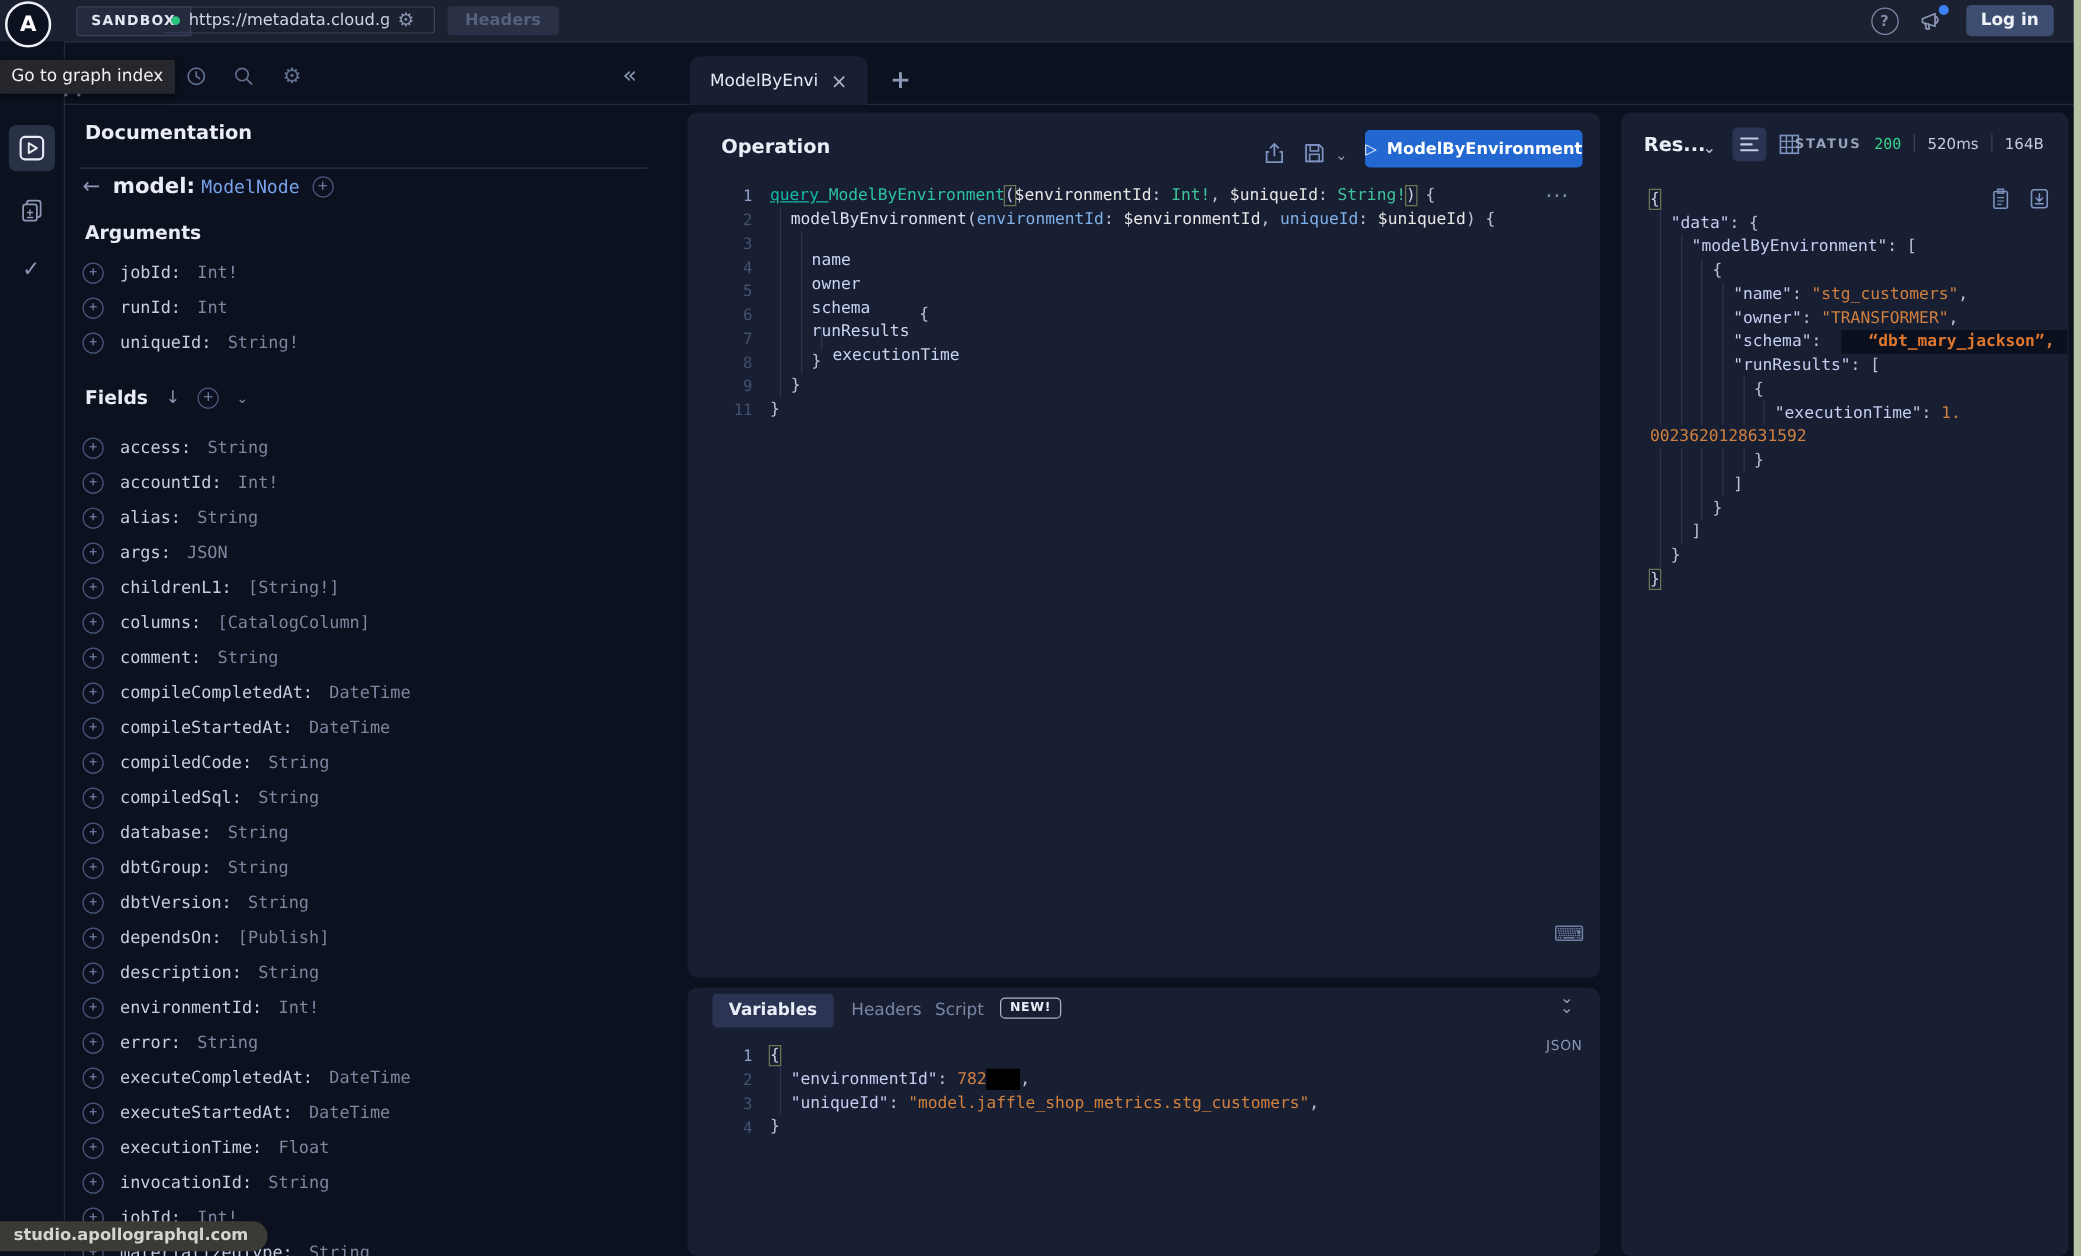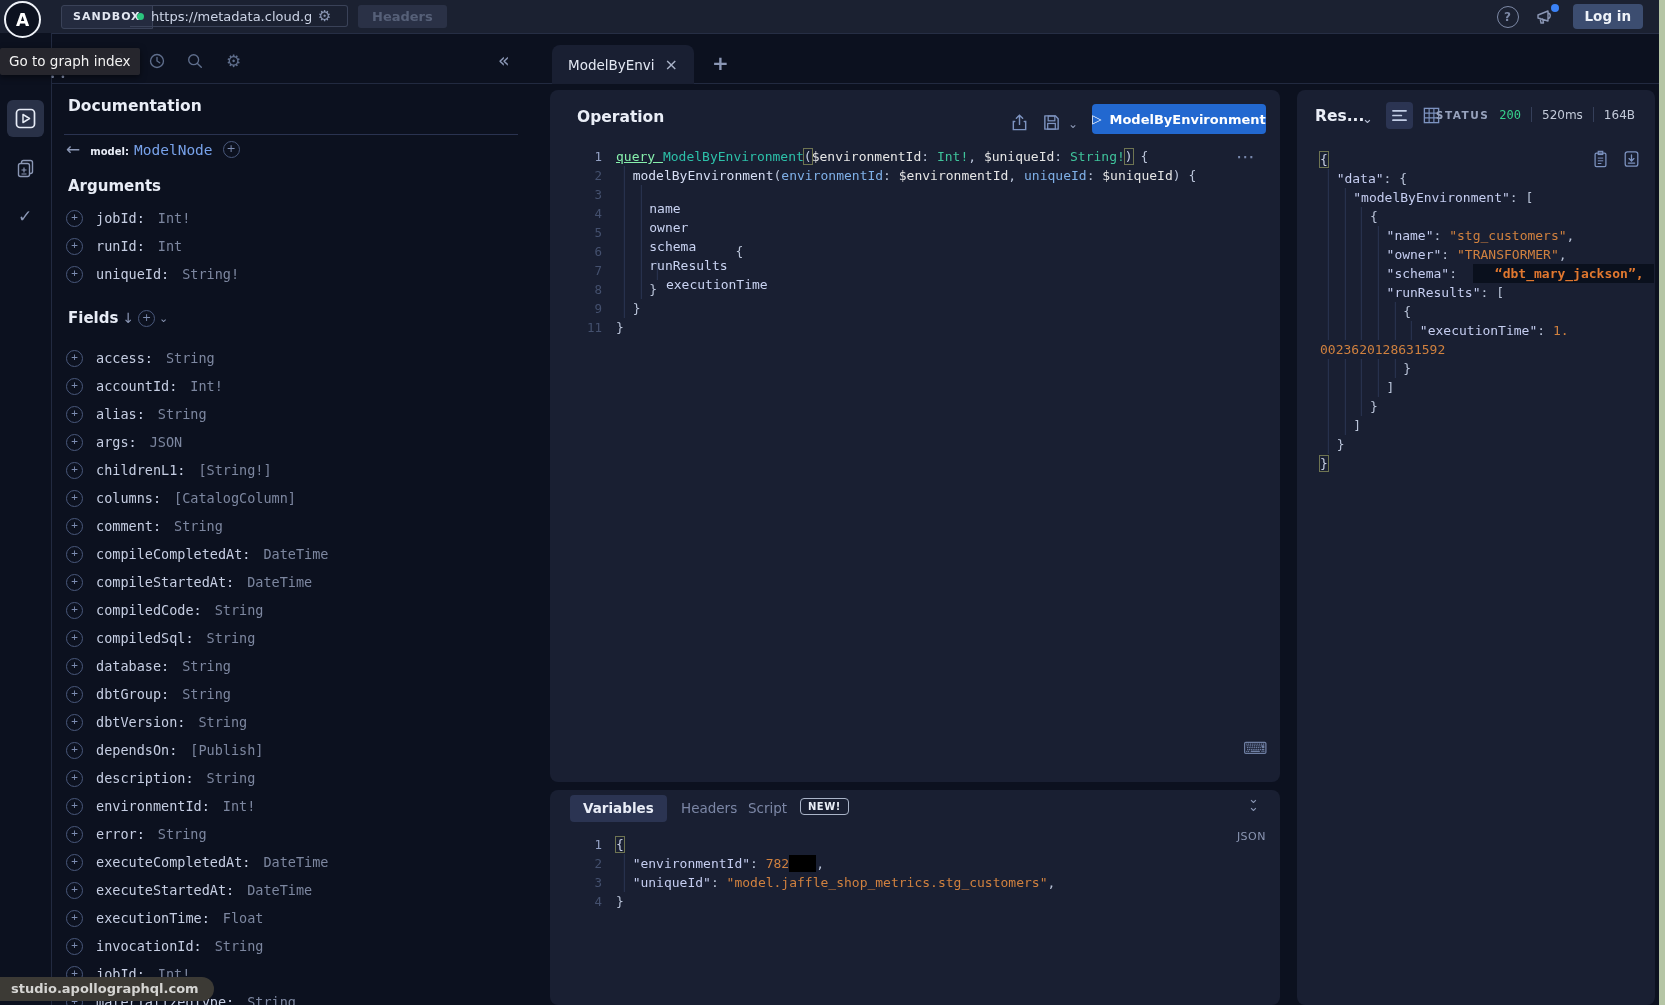--- a/index.html
+++ b/index.html
@@ -37,25 +37,25 @@
   
   .hline{left:51px;top:83px;width:1614px;height:1px;background:#222a40;z-index:1;}
   .stb-icon{top:52px;width:18px;height:18px;color:#5f6e8c;}
   .dots2{left:50px;top:72px;color:#8b97b5;font-size:9px;letter-spacing:5px;}
   .collapse{left:498px;top:52px;color:#8b97b5;font-size:19px;line-height:16px;}
   
   .doc-title{left:68px;top:97px;color:#eaeef7;font-size:15.5px;font-weight:bold;}
   .doc-div{left:64px;top:134px;width:454px;height:1px;background:#2a3350;}
   .model-row{left:66px;top:139px;display:flex;align-items:center;gap:10px;}
   .backarrow{color:#8b97b5;font-size:17px;}
-  .model-name{color:#e8ecf6;font-size:10px;font-weight:bold;margin-top:44px;}
+  .model-name{color:#e8ecf6;font-size:17px;font-weight:bold;margin-top:44px;}
   .model-type{color:#78a2ea;font-size:14.5px;font-family:"DejaVu Sans Mono",monospace;}
   .sec-title{color:#e8ecf6;font-size:15px;font-weight:bold;}
   .args-title{left:68px;top:177px;}
-  .fields-head{left:68px;top:309px;display:flex;align-items:center;gap:4px;}
+  .fields-head{left:68px;top:309px;display:flex;align-items:center;gap:14px;}
   .sort-ic{color:#8b97b5;font-size:14px;}
   .tiny-chev{color:#8b97b5;font-size:11px;}
   .doc-list{display:flex;flex-direction:column;}
   #args-list{left:66px;top:204px;}
   #fields-list{left:66px;top:344px;}
   .doc-row{display:flex;align-items:center;gap:13px;height:28px;
         font-family:"DejaVu Sans Mono",monospace;font-size:13.5px;}
   .pc{width:15px;height:15px;border:1px solid #49587b;border-radius:50%;color:#7c8cb0;
         font-size:11px;line-height:14px;text-align:center;flex:none;}
   .fname{color:#c6cee3;}
@@ -80,21 +80,21 @@
   
   .codebox{display:flex;flex-direction:column;}
   .cl{display:flex;height:19px;align-items:center;font-family:"DejaVu Sans Mono",monospace;font-size:13px;}
   .ln{width:46px;text-align:right;padding-right:14px;color:#44506e;flex:none;font-size:12.5px;}
   .lna{color:#93a1c4;}
   .lc{white-space:pre;display:flex;align-items:center;height:19px;}
   .ig{display:inline-block;width:2ch;height:19px;border-left:1px solid #2b3554;transform:translateX(1ch);flex:none;}
   #op-editor{left:556px;top:147px;}
   #vars-editor{left:556px;top:835px;}
   #resp-json{left:1320px;top:150px;}
-  .tk-k{color:#86efac;text-decoration:underline;} .tk-o{color:#2cc0a9;} .tk-v{color:#e5e5e5;} .tk-t{color:#3fc39b;}
+  .tk-k{color:#14b8a6;text-decoration:underline;} .tk-o{color:#2cc0a9;} .tk-v{color:#e5e5e5;} .tk-t{color:#3fc39b;}
   .tk-a{color:#7fb0e8;} .tk-f{color:#c9d3f2;margin-top:28px;} .tk-w{color:#d6def5;} .tk-p{color:#b9c3d8;}
   .tk-key{color:#c5cdf0;} .tk-str{color:#d0813f;} .tk-num{color:#d0813f;}
   .tk-hb{color:#c8d0e6;outline:1px solid #6e7452;}
   .tk-redact{display:inline-block;width:27px;height:17px;background:#000;}
   .tk-hl{background:#0a101d;color:#e0772f;font-weight:bold;padding:2px 10px 2px 22px;margin-left:8px;}
   
   .vars-panel{left:550px;top:790px;width:730px;height:215px;}
   .vtab-sel{left:570px;top:795px;height:27px;line-height:27px;padding:0 13px;background:#2b3452;
         border-radius:4px;color:#e9edf7;font-size:13.5px;font-weight:bold;}
   .vtab{top:800px;color:#7c87a6;font-size:13.5px;}

